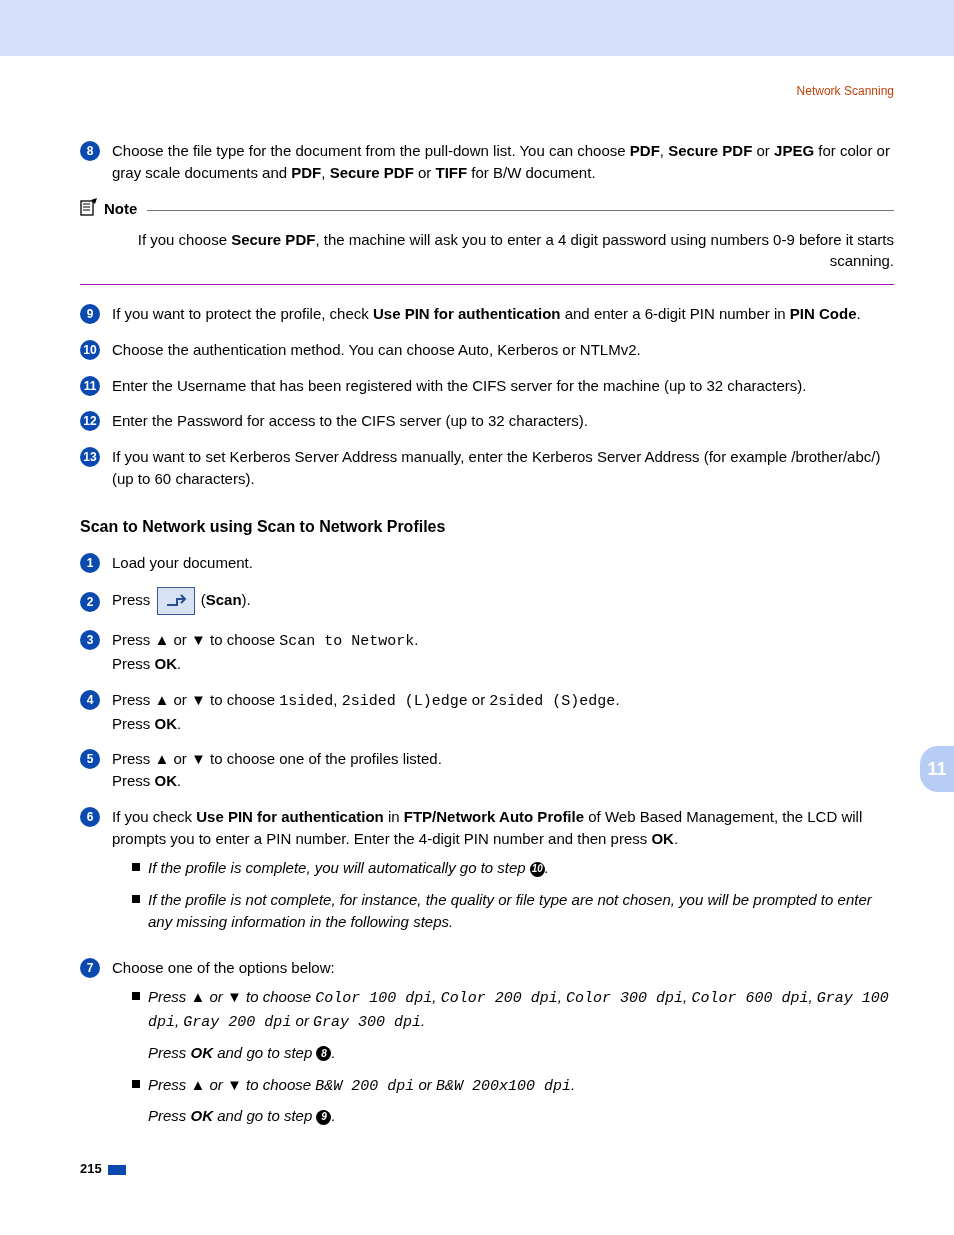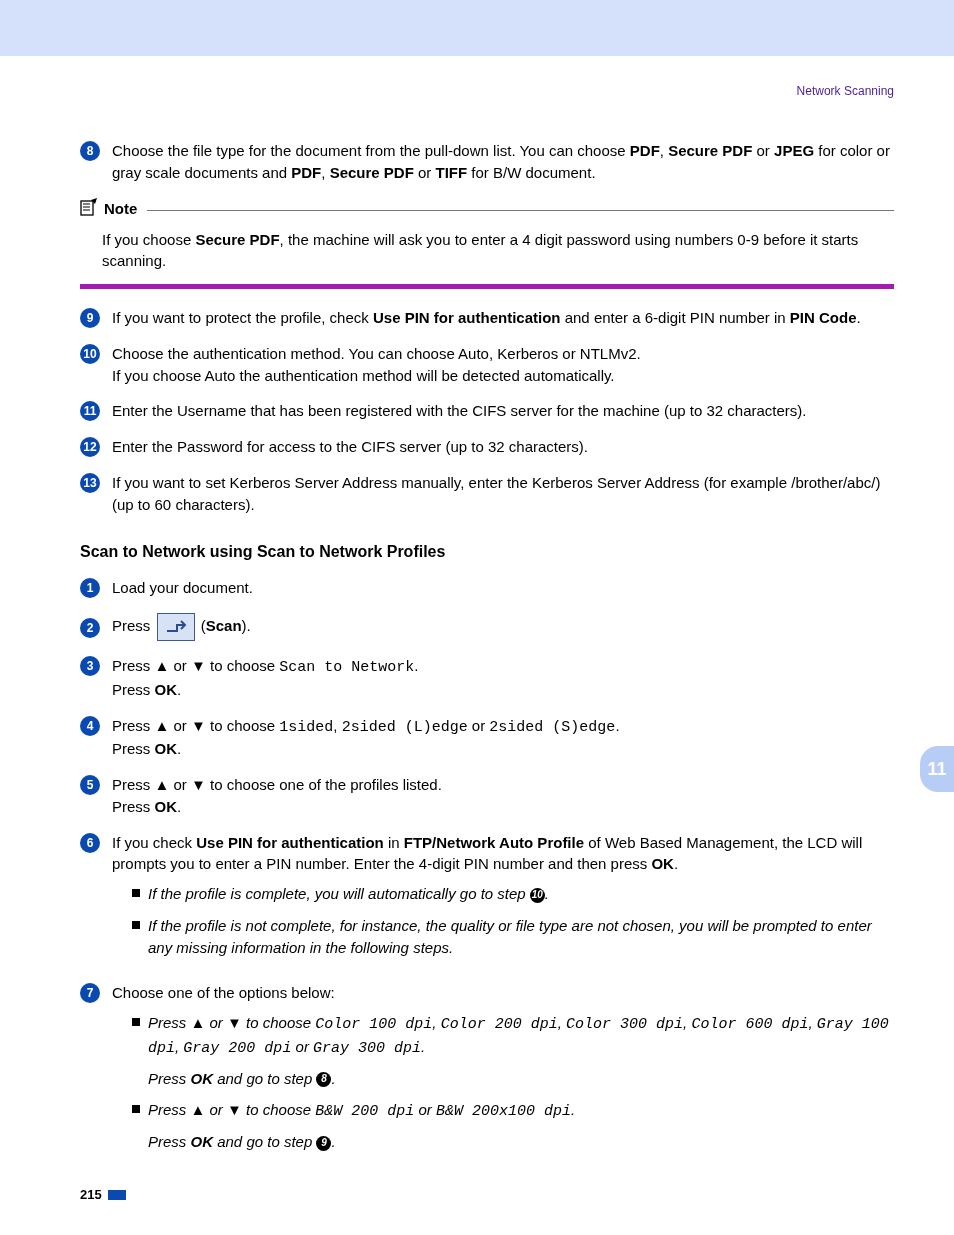--- a/index.html
+++ b/index.html
@@ -14,21 +14,21 @@
     height: 56px;
     background: #d5e0fb;
   }
   .page {
     padding: 28px 60px 40px 80px;
     position: relative;
   }
   .hdr-right {
     text-align: right;
     font-size: 12px;
-    color: #4c1d95;
+    color: #c2410c;
     margin-bottom: 42px;
   }
   .step {
     display: flex;
     align-items: flex-start;
     margin-bottom: 14px;
   }
   .bullet {
     width: 20px;
     height: 20px;
@@ -56,40 +56,41 @@
     align-items: center;
     justify-content: center;
     vertical-align: middle;
   }
   .step-body {
     flex: 1;
     line-height: 1.45;
   }
   .note-box {
     margin: 14px 0 18px 0;
+    text-align: right;
   }
   .note-head {
     display: flex;
     align-items: center;
     font-weight: bold;
     margin-bottom: 6px;
   }
   .note-head .icon {
     margin-right: 6px;
   }
   .note-head-line {
     flex: 1;
     border-top: 1px solid #777;
     margin-left: 10px;
     margin-top: 4px;
   }
   .note-body {
     padding: 4px 0 12px 22px;
     line-height: 1.45;
-    border-bottom: 5px solid #a21caf;
+    border-bottom: 1px solid #a21caf;
   }
   .subhead {
     font-weight: bold;
     font-size: 16px;
     margin: 28px 0 16px 0;
   }
   .scan-key {
     display: inline-flex;
     align-items: center;
     justify-content: center;
@@ -192,21 +193,20 @@
     <div class="bullet">9</div>
     <div class="step-body">
       <span>If you want to protect the profile, check </span><b>Use PIN for authentication</b><span> and enter a 6-digit PIN number in </span><b>PIN Code</b><span>.</span>
     </div>
   </div>
 
   <div class="step">
     <div class="bullet">10</div>
     <div class="step-body">
       <span>Choose the authentication method. You can choose Auto, Kerberos or NTLMv2.</span><br>
-      <span>If you choose Auto the authentication method will be detected automatically.</span>
     </div>
   </div>
 
   <div class="step">
     <div class="bullet">11</div>
     <div class="step-body">Enter the Username that has been registered with the CIFS server for the machine (up to 32 characters).</div>
   </div>
 
   <div class="step">
     <div class="bullet">12</div>

